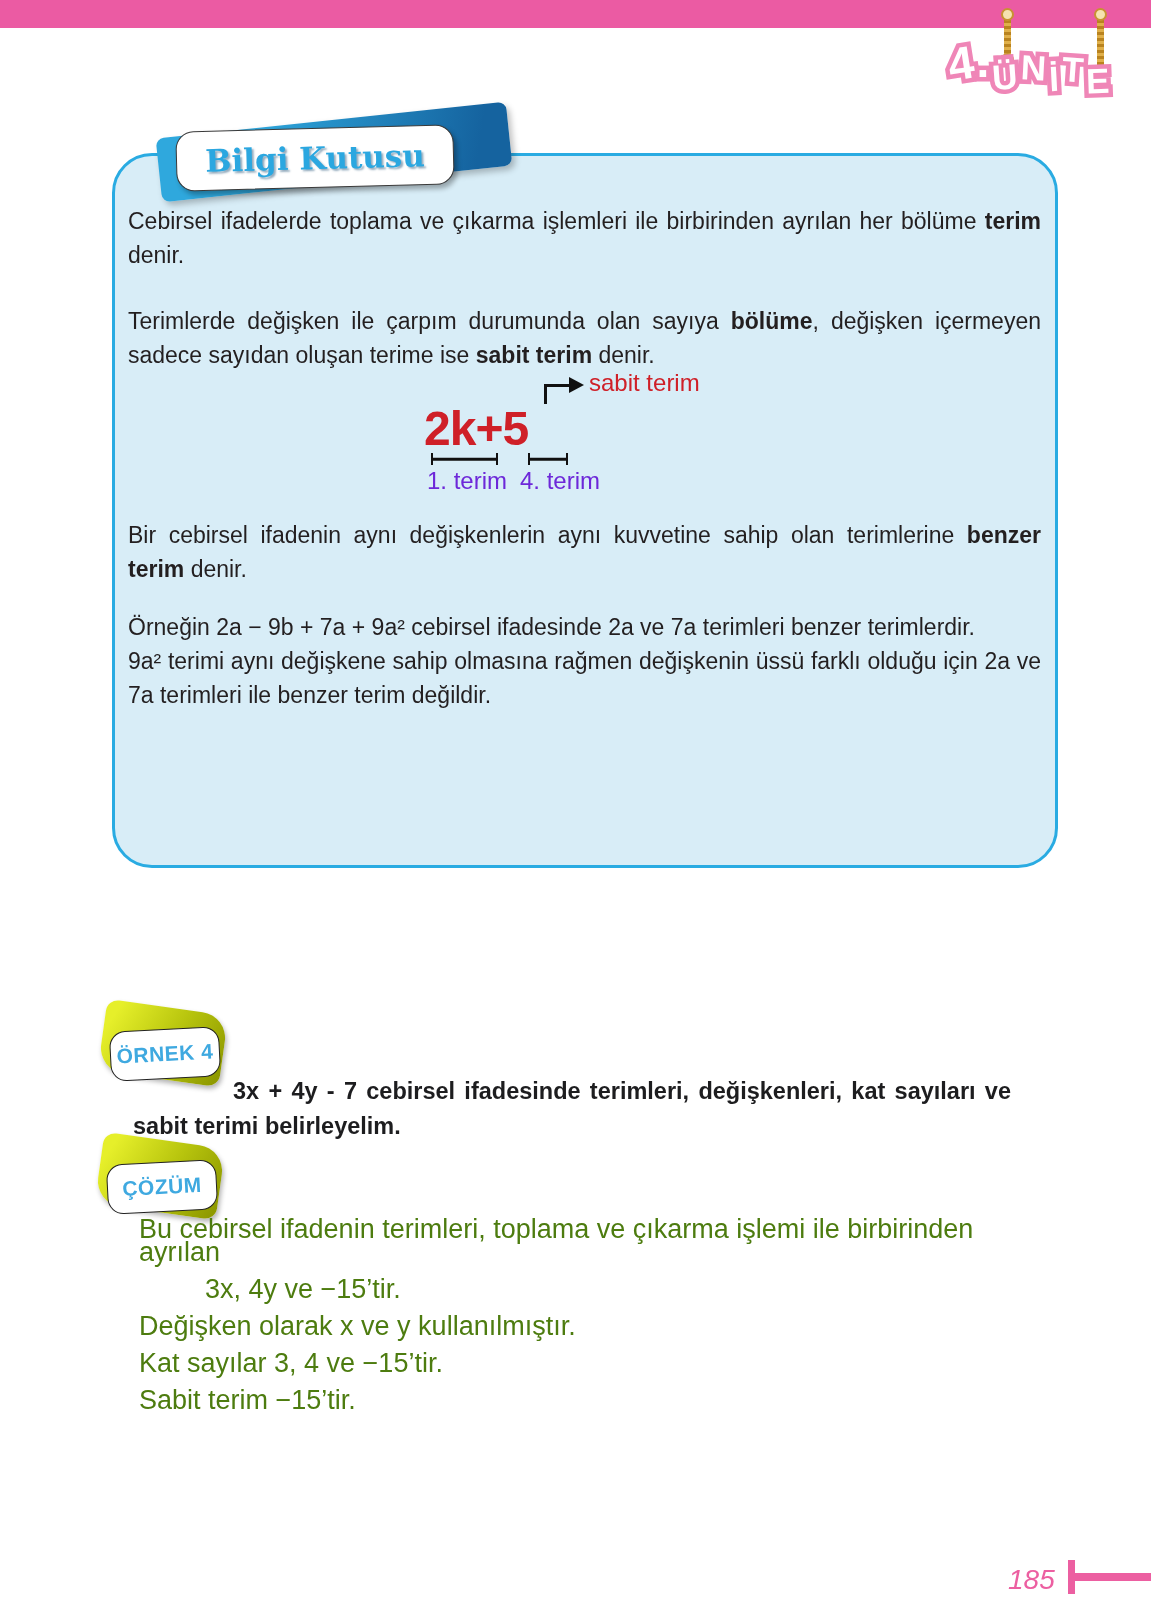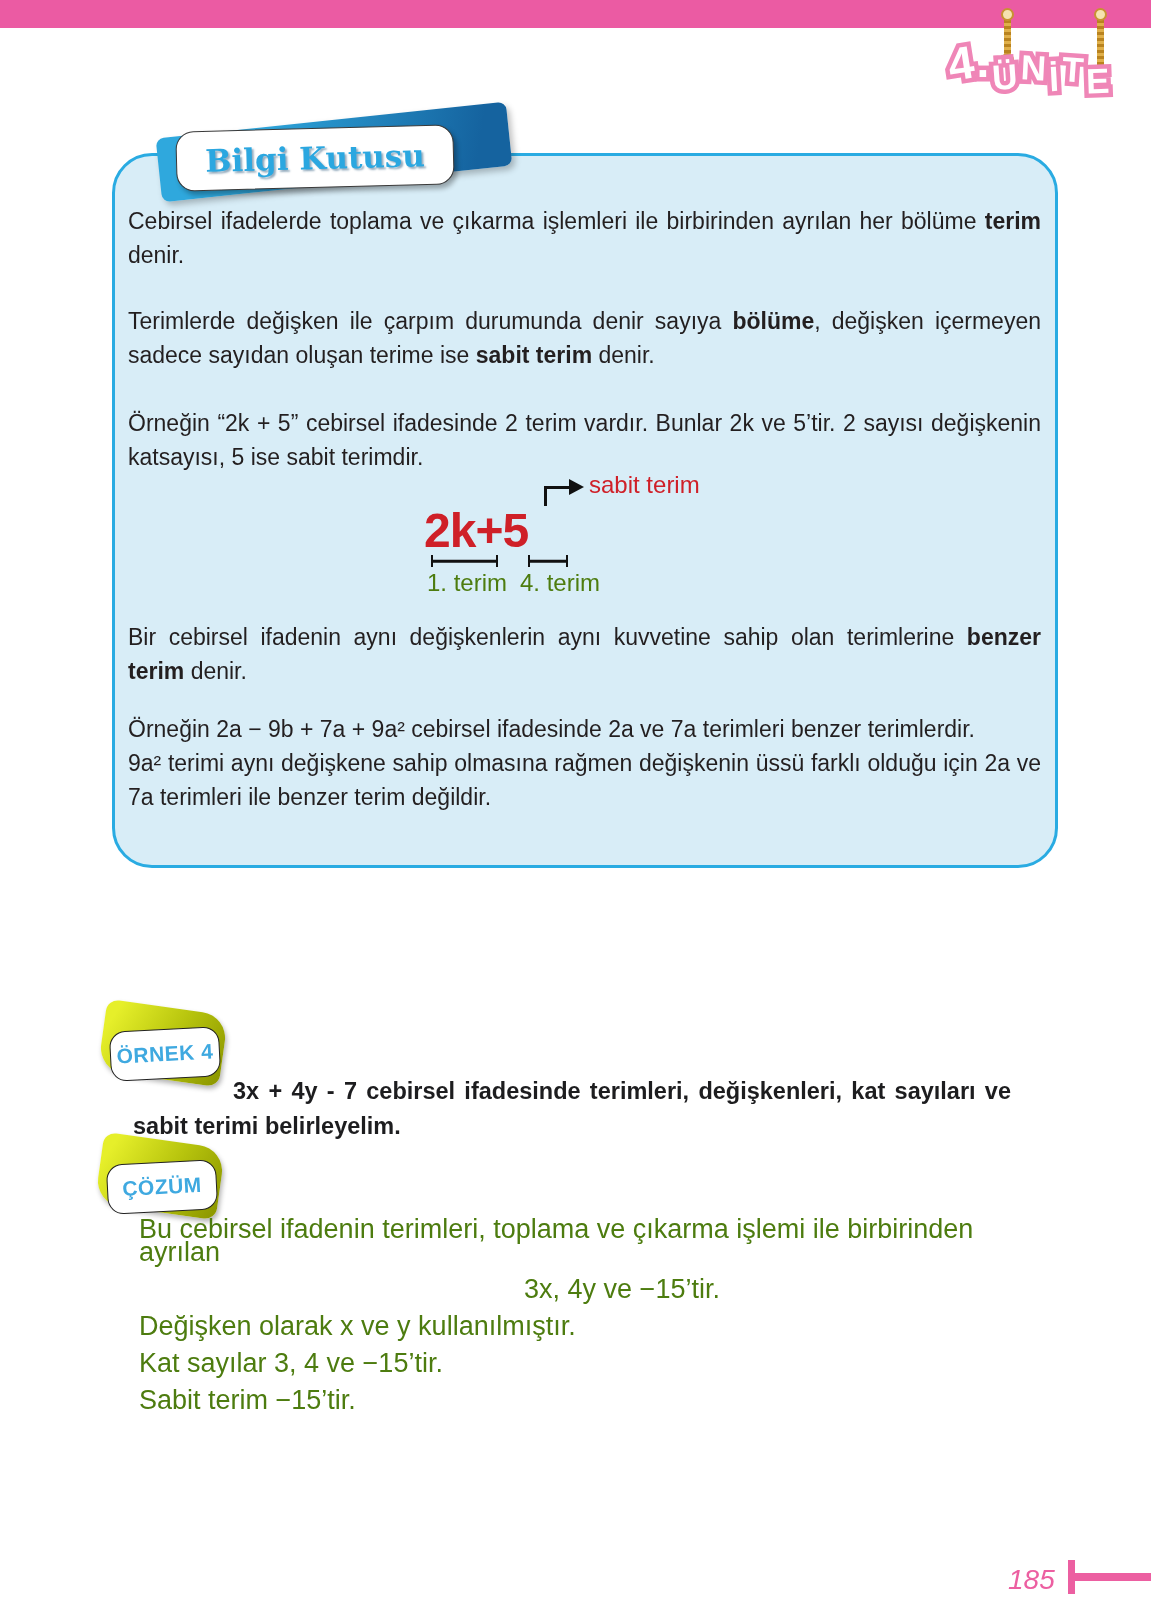--- a/index.html
+++ b/index.html
@@ -54,41 +54,41 @@
   .arrow-v{position:absolute;left:416px;top:18px;width:2.5px;height:20px;background:#111;}
   .arrow-h{position:absolute;left:416px;top:18px;width:26px;height:2.5px;background:#111;}
   .arrow-head{position:absolute;left:441px;top:11px;width:0;height:0;
       border-left:15px solid #111;border-top:8px solid transparent;border-bottom:8px solid transparent;}
   .expr{position:absolute;left:296px;top:32px;font-size:48px;line-height:61px;font-weight:bold;
       color:#cf2028;letter-spacing:-1px;}
   .brk{position:absolute;top:87px;height:12px;border-left:2.5px solid #111;border-right:2.5px solid #111;}
   .brk::before{content:"";position:absolute;left:0;right:0;top:50%;height:2.5px;background:#111;
       transform:translateY(-50%);}
   .brk1{left:303px;width:63px;} .brk2{left:400px;width:36px;}
-  .term-label{position:absolute;top:102px;color:#4d7c0f;font-size:24px;line-height:26px;}
+  .term-label{position:absolute;top:102px;color:#6d28d9;font-size:24px;line-height:26px;}
   .t1{left:299px;} .t2{left:392px;}
 
   
   .mini-badge{position:absolute;width:135px;height:85px;}
   .ornek{left:98px;top:1003px;} .cozum{left:95px;top:1136px;}
   .mini-ribbon{position:absolute;left:4px;top:4px;width:122px;height:72px;border-radius:12px 26px 12px 26px;
       background:linear-gradient(115deg,#e6ef2a 10%,#b7c40d 55%,#8f9a00 95%);transform:rotate(8deg);
       box-shadow:2px 3px 5px rgba(0,0,0,.3);}
   .mini-white{position:absolute;left:12px;top:26px;width:108px;height:48px;background:#fff;
       border:1.7px solid #222;border-radius:16px;transform:rotate(-3deg);
       display:flex;align-items:center;justify-content:center;}
   .mini-text{font-weight:bold;font-size:21px;color:#3fa9e0;letter-spacing:.5px;}
 
   
   .example-text{position:absolute;left:133px;top:1050px;width:878px;font-size:23.5px;line-height:35px;
       font-weight:bold;text-align:justify;text-indent:100px;color:#1d1d1f;}
   .solution-lines{position:absolute;left:139px;top:1218px;width:900px;font-size:27px;line-height:23px;
       color:#4d7c0f;}
   .solution-lines .sline{margin:0 0 14px 0;}
-  .sline.indent{margin-left:66px;text-align:center;}
+  .sline.indent{margin-left:66px;}
 
   
   .page-footer{position:absolute;left:0;top:1556px;width:1151px;height:50px;}
   .page-num{position:absolute;left:1008px;top:8px;color:#ec5fa1;font-size:28px;font-style:italic;}
   .tick-v{position:absolute;left:1068px;top:4px;width:7px;height:34px;background:#ec5fa1;}
   .tick-h{position:absolute;left:1075px;top:17px;width:76px;height:8px;background:#ec5fa1;}
 </style>
 </head>
 <body>
 
@@ -102,23 +102,22 @@
     <div class="badge-letters">
       <span class="bl l0" data-char="4">4</span><span class="bl l1" data-char=".">.</span><span class="bl l2" data-char="Ü">Ü</span><span class="bl l3" data-char="N">N</span><span class="bl l4" data-char="İ">İ</span><span class="bl l5" data-char="T">T</span><span class="bl l6" data-char="E">E</span>
     </div>
   </div>
 
   <section class="info-box">
     <div class="box-content">
 
       <p class="p1"><span>Cebirsel ifadelerde toplama ve çıkarma işlemleri ile birbirinden ayrılan her bölüme </span><b>terim</b><span> denir.</span></p>
 
-      <p class="p2"><span>Terimlerde değişken ile çarpım durumunda denir sayıya </span><b>bölüme</b><span>, değişken içermeyen sadece sayıdan oluşan terime ise </span><b>sabit terim</b><span> denir.</span></p>
+      <p class="p2"><span>Terimlerde değişken ile çarpım durumunda olan sayıya </span><b>bölüme</b><span>, değişken içermeyen sadece sayıdan oluşan terime ise </span><b>sabit terim</b><span> denir.</span></p>
 
-      <p class="p3">Örneğin “2k + 5” cebirsel ifadesinde 2 terim vardır. Bunlar 2k ve 5’tir. 2 sayısı değişkenin katsayısı, 5 ise sabit terimdir.</p>
 
       <div class="diagram">
         <span class="pointer-label">sabit terim</span>
         <span class="arrow-v"></span>
         <span class="arrow-h"></span>
         <span class="arrow-head"></span>
         <span class="expr">2k+5</span>
         <span class="brk brk1"></span>
         <span class="brk brk2"></span>
         <span class="term-label t1">1. terim</span>

